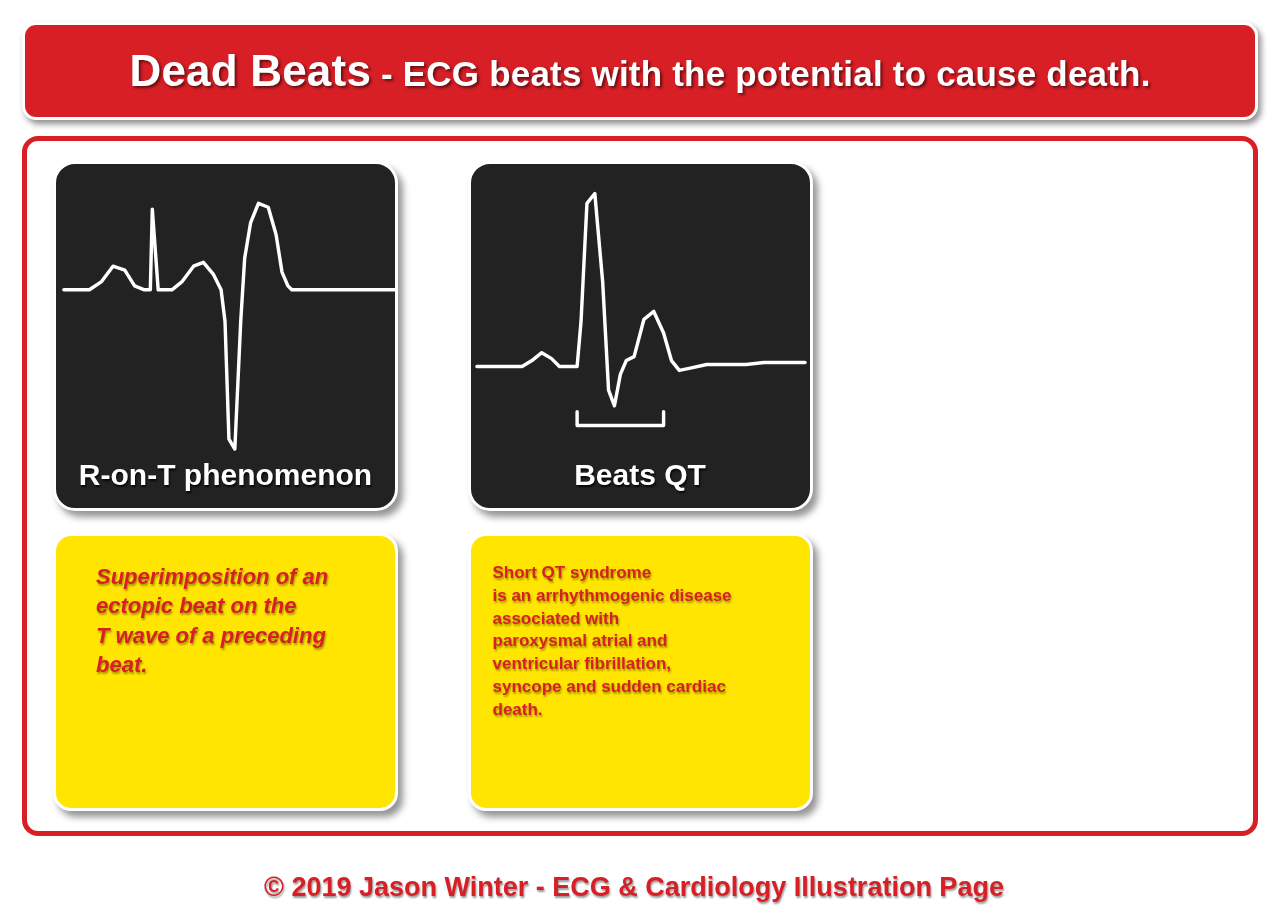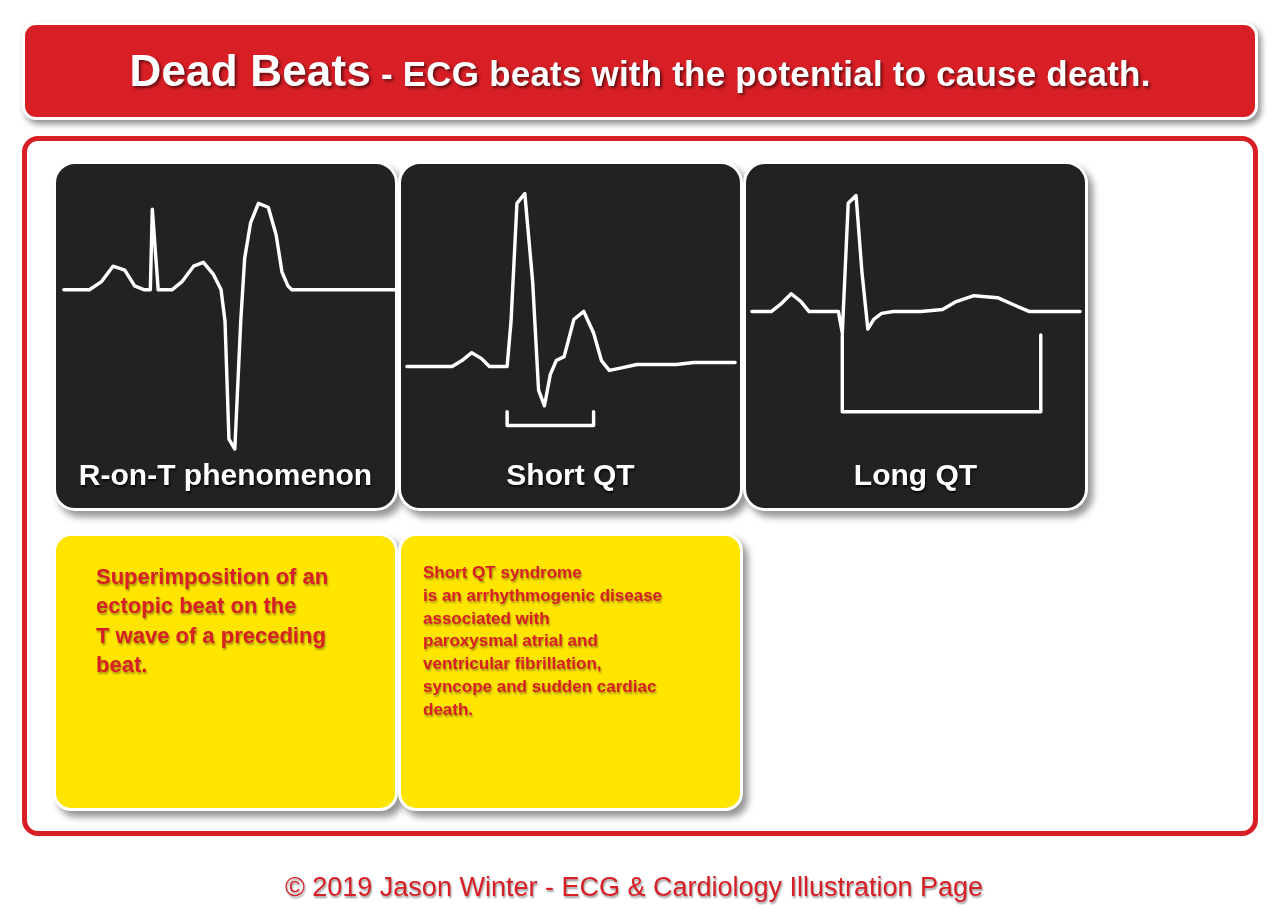--- a/index.html
+++ b/index.html
@@ -55,21 +55,21 @@
     height: 700px;
     border: 5px solid #d81f26;
     border-radius: 16px;
     background: #ffffff;
     box-sizing: border-box;
     padding: 20px 26px;
   }
 
   .columns {
     display: flex;
-    justify-content: flex-start;
+    justify-content: space-between;
     height: 100%;
     box-sizing: border-box;
   }
   .column {
     width: 345px;
     display: flex;
     flex-direction: column;
   }
 
   
@@ -119,32 +119,32 @@
   }
   .note-text {
     color: #d81f26;
     font-size: 17px;
     font-weight: bold;
     line-height: 1.34;
     white-space: pre-line;
     text-shadow: 1px 2px 2px rgba(0,0,0,0.35);
     font-stretch: condensed;
   }
-  .col-0 .note-text { padding-left: 18px; font-size: 22px; }
+  .col-0 .note-text { padding-left: 18px; font-size: 22px; font-style: italic; }
 
   
   .footer {
     position: absolute;
     left: 0;
     right: 12px;
     bottom: 14px;
     text-align: center;
     color: #d81f26;
     font-size: 27px;
-    font-weight: normal;
+    font-weight: bold;
     text-shadow: 1px 2px 2px rgba(0,0,0,0.4);
     font-stretch: condensed;
   }
 </style>
 </head>
 <body>
 
 <div class="page">
 
   <div class="banner">
@@ -170,41 +170,34 @@
 beat.</div>
         </div>
       </div>
 
       <div class="column col-1">
         <div class="ecg-card">
           <svg viewBox="0 0 345 350" preserveAspectRatio="none">
             <polyline fill="none" stroke="#ffffff" stroke-width="3.5" stroke-linejoin="round" stroke-linecap="round" points="6,206 52,206 62,200 72,192 82,198 90,206 102,206 108,206 112,160 118,40 126,30 134,120 140,230 146,246 152,214 158,200 166,196 176,158 186,150 196,172 204,200 212,210 222,208 240,204 262,204 280,204 298,202 340,202"></polyline>
             <polyline fill="none" stroke="#ffffff" stroke-width="3.5" stroke-linejoin="round" stroke-linecap="round" points="108,252 108,266 196,266 196,252"></polyline>
           </svg>
-          <div class="ecg-label">Short QT</div>
+          <div class="ecg-label">Beats QT</div>
         </div>
         <div class="note-card">
           <div class="note-text">Short QT syndrome
 is an arrhythmogenic disease
 associated with
 paroxysmal atrial and
 ventricular fibrillation,
 syncope and sudden cardiac
 death.</div>
         </div>
       </div>
 
       <div class="column col-2">
-        <div class="ecg-card">
-          <svg viewBox="0 0 345 350" preserveAspectRatio="none">
-            <polyline fill="none" stroke="#ffffff" stroke-width="3.5" stroke-linejoin="round" stroke-linecap="round" points="6,150 26,150 36,142 46,132 56,140 64,150 88,150 94,150 98,172 104,40 112,32 118,110 124,168 130,158 138,152 150,150 178,150 200,148 214,140 232,134 256,136 274,144 288,150 340,150"></polyline>
-            <polyline fill="none" stroke="#ffffff" stroke-width="3.5" stroke-linejoin="round" stroke-linecap="round" points="98,174 98,252 300,252 300,174"></polyline>
-          </svg>
-          <div class="ecg-label">Long QT</div>
-        </div>
       </div>
 
     </div>
   </div>
 
   <div class="footer">© 2019 Jason Winter - ECG &amp; Cardiology Illustration Page</div>
 
 </div>
 
 </body></html>

